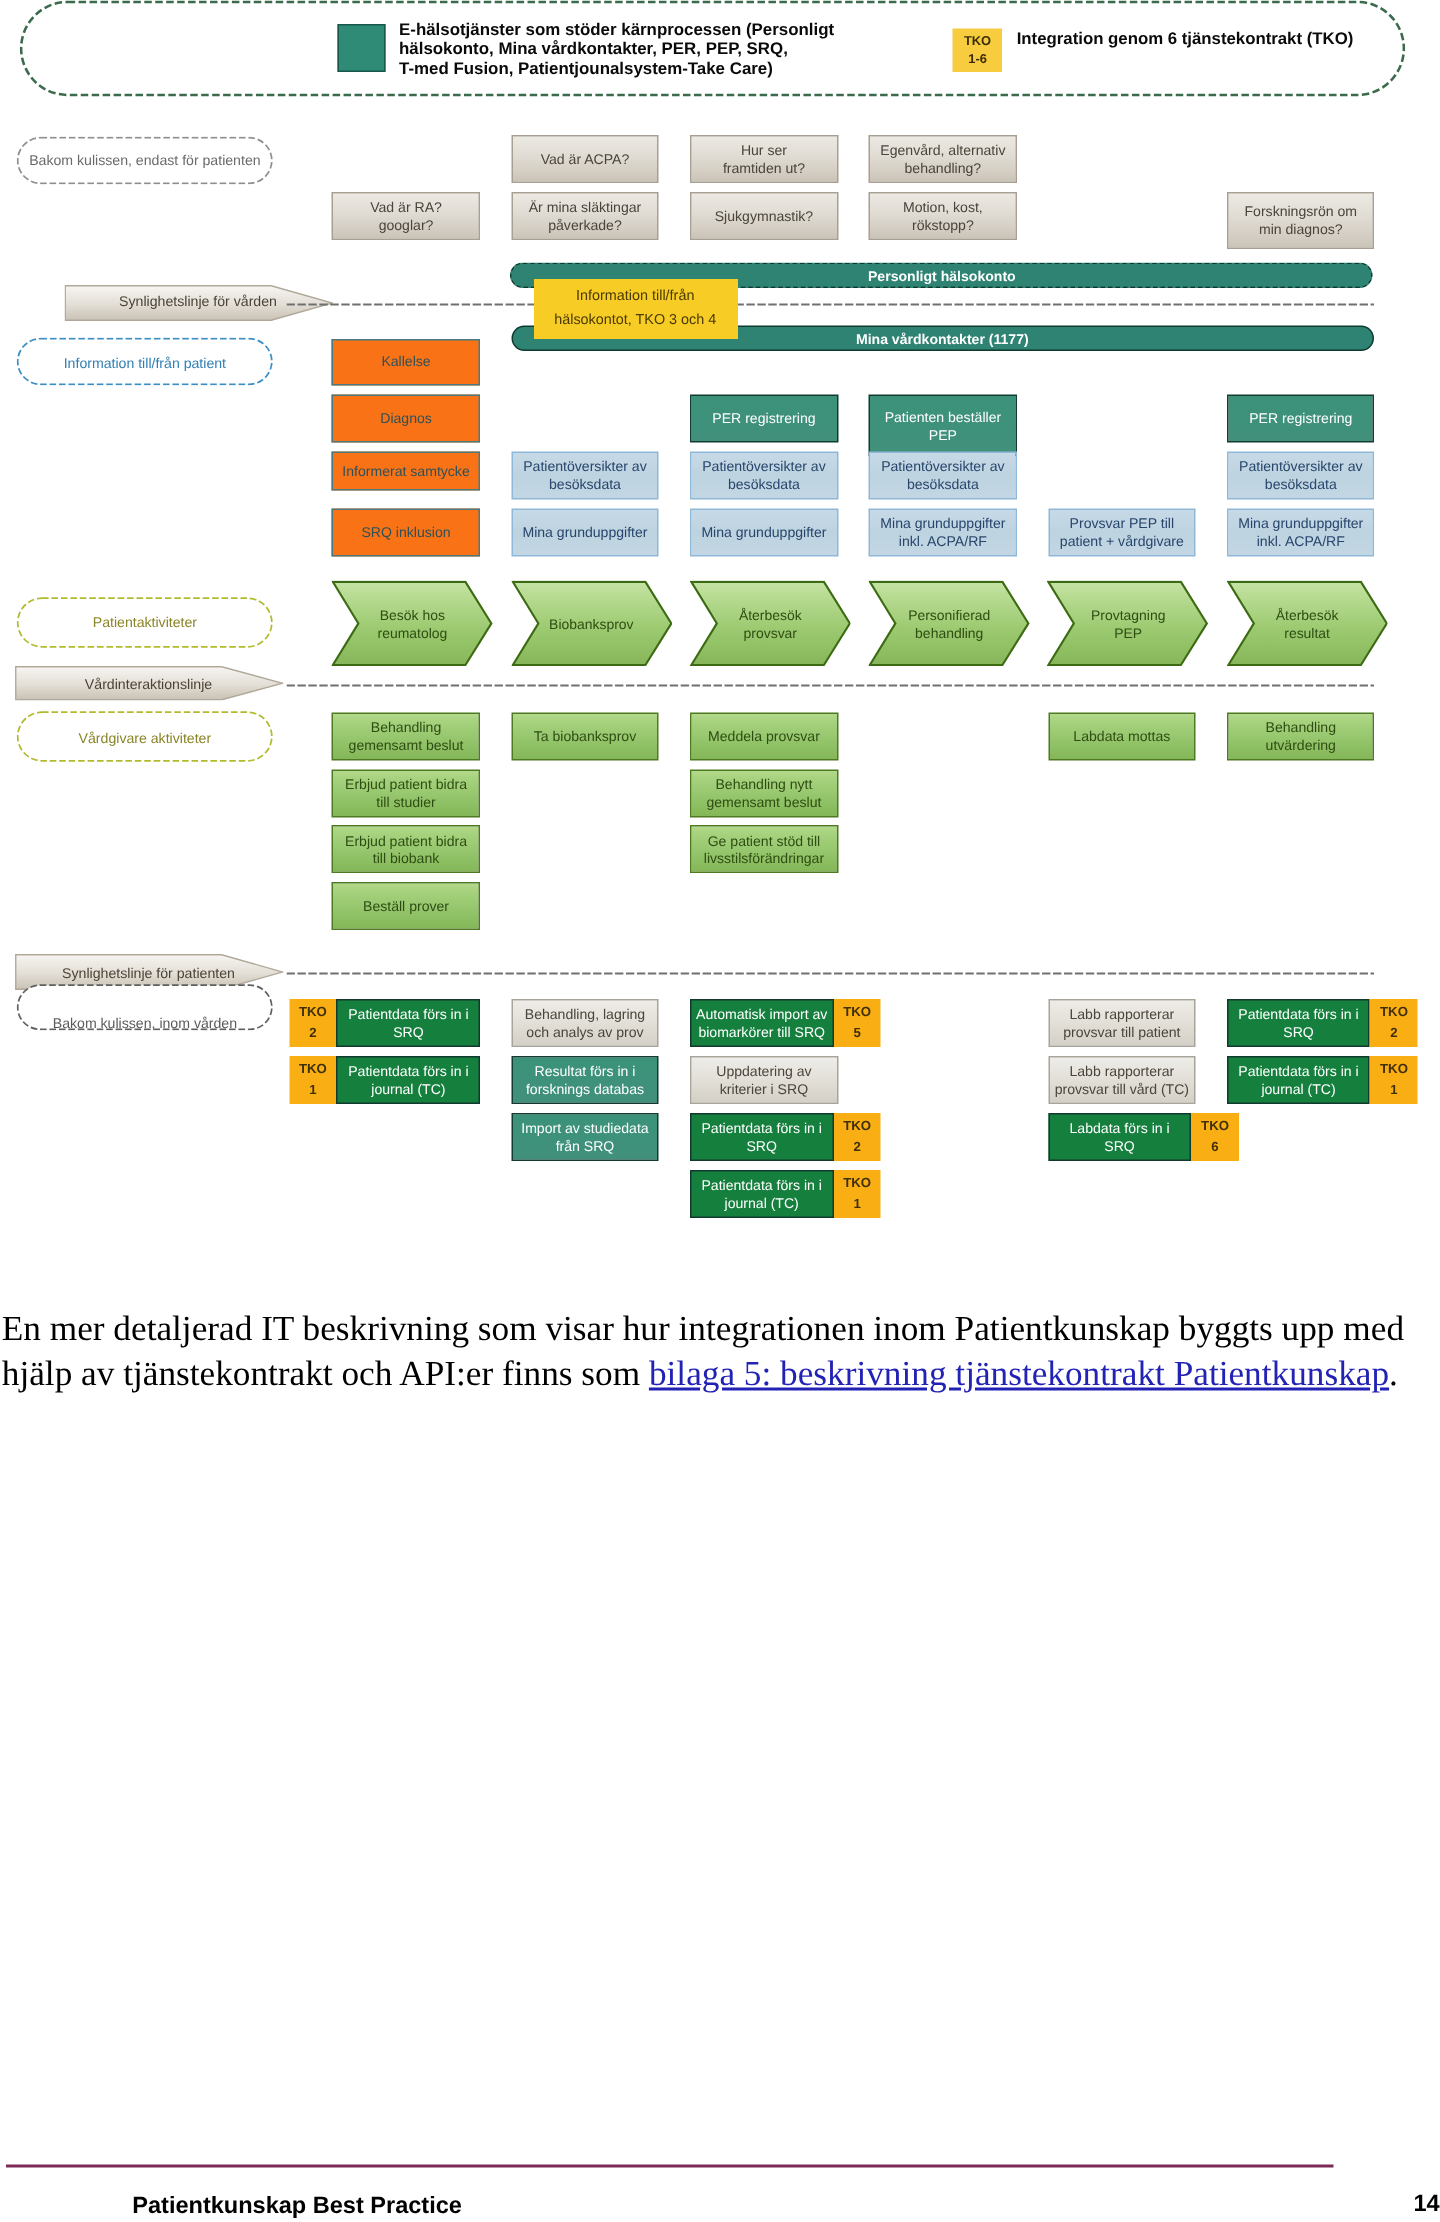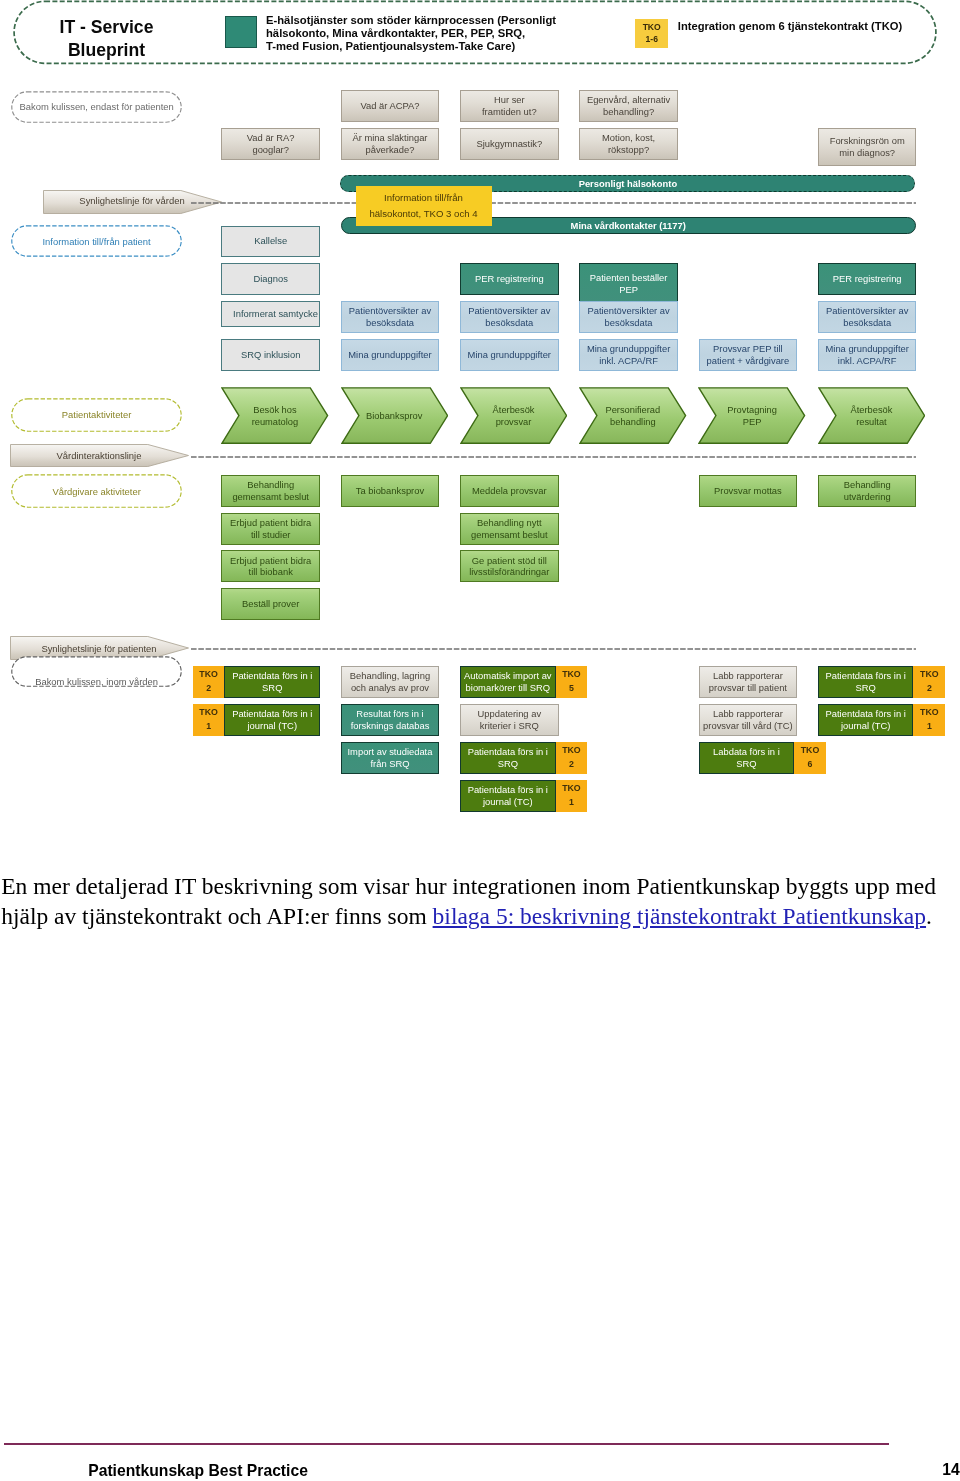--- a/index.html
+++ b/index.html
@@ -18,32 +18,32 @@
   #hdr-tko-text{left:677.8px;top:20px;font-size:11.2px;font-weight:bold;color:#0a0a0a;}
 
   
   .lane-pill{font-size:9.42px;display:flex;align-items:center;justify-content:center;text-align:center;background:transparent;position:absolute;}
   .lane-pill svg{position:absolute;left:0;top:0;}
   .lane-pill span{position:relative;z-index:2;}
 
   
   .bx{display:flex;align-items:center;justify-content:center;text-align:center;font-size:9.4px;line-height:11.6px;padding:0 1px;white-space:pre-line;}
   .bx-grey{background:linear-gradient(180deg,#ecE9E3 0%,#e2ded6 38%,#d6d0c6 72%,#cac4b8 100%);border:1.1px solid #a79f92;color:#4a443b;}
-  .bx-teal{background:#e5e5e5;border:1.2px solid #4a7b80;color:#2d5158;}
+  .bx-teal{background:#f97316;border:1.2px solid #4a7b80;color:#2d5158;}
   .bx-blue{background:linear-gradient(180deg,#c6d9e6 0%,#bed3e0 50%,#c2d6e3 100%);border:1.2px solid #8fb8d8;color:#28466c;}
   .bx-dgreen{background:linear-gradient(180deg,#3b9279 0%,#41907c 100%);border:1.2px solid #123c31;color:#fff;}
   .bx-lgreen{background:linear-gradient(180deg,#b3d98b 0%,#a8d37f 14%,#99c971 45%,#8cbe62 78%,#84b757 100%);border:1.2px solid #4f7a22;color:#2f4d12;}
   .bx-silver{background:linear-gradient(180deg,#eeece8 0%,#e5e2db 40%,#d4d0c7 100%);border:1.2px solid #a9a49a;color:#4a443b;}
 
   
   .capsule{background:#2e8373;border-radius:11px;color:#fff;font-size:9.4px;font-weight:bold;display:flex;align-items:center;justify-content:center;}
 
   
   .tko-badge{background:#f9ae14;color:#40300a;font-size:8.8px;font-weight:bold;display:flex;flex-direction:column;align-items:center;justify-content:center;line-height:13.7px;}
-  .tko-body{background:#4d7c0f;border:1px solid #12392f;color:#fff;font-size:9.4px;line-height:11.6px;display:flex;align-items:center;justify-content:center;text-align:center;white-space:pre-line;}
+  .tko-body{background:#15803d;border:1px solid #12392f;color:#fff;font-size:9.4px;line-height:11.6px;display:flex;align-items:center;justify-content:center;text-align:center;white-space:pre-line;}
 
   
   #lane1{left:11.1px;top:91.1px;width:171px;height:31.5px;color:#6a6a6a;}
   #lane3{left:11.1px;top:225.2px;width:171px;height:32px;color:#2f7fb5;}
   #lane4{left:11.1px;top:398.1px;width:171px;height:33.5px;color:#8a8428;}
   #lane6{left:11.1px;top:474.3px;width:171px;height:33.5px;color:#8a8428;}
   #lane8{left:11.1px;top:656px;width:171px;height:30.8px;color:#5a5a5a;align-items:flex-end;}
   
   #lane2{left:9.5px;top:190.2px;width:179px;height:20px;padding-left:33px;}
   #lane5{left:9.5px;top:443.8px;width:179px;height:23.4px;}
@@ -62,24 +62,20 @@
   #fpage{left:942.3px;top:1462.2px;font-size:15.7px;font-weight:bold;color:#000;line-height:16px;}
 </style>
 </head>
 <body>
 
 <div class="page">
 
   <div class="abs" id="hdr"><svg width="924" height="66" viewBox="0 0 924 66">
         <rect x="1.1" y="1.3" width="921.8" height="62" rx="31" ry="31" fill="none" stroke="#3b6b4c" stroke-width="1.7" stroke-dasharray="5 2.3"></rect>
       </svg></div>
-  <div class="abs" id="hdr-title">
-    <div>IT - Service</div>
-    <div>Blueprint</div>
-  </div>
   <div class="abs" id="hdr-swatch"></div>
   <div class="abs" id="hdr-legend">
     <div>E-hälsotjänster som stöder kärnprocessen (Personligt</div>
     <div>hälsokonto, Mina vårdkontakter,  PER, PEP, SRQ,</div>
     <div>T-med Fusion, Patientjounalsystem-Take Care)</div>
   </div>
   <div class="abs" id="hdr-badge">
     <div>TKO</div>
     <div>1-6</div>
   </div>
@@ -185,21 +181,21 @@
       <div class="abs capsule" style="left:340.4px;top:174.9px;width:575px;height:16.9px;border:1.8px dashed #0f3a30;">
         <span>Personligt hälsokonto</span>
       </div>
       <div class="abs capsule" style="left:340.7px;top:217.4px;width:575px;height:16.6px;border:1.3px solid #0f3a30;">
         <span>Mina vårdkontakter (1177)</span>
       </div>
       <div class="abs " style="left:355.5px;top:186px;width:136px;height:40px;background:#f7cc24;color:#4a3a06;font-size:9.6px;line-height:16px;display:flex;align-items:center;justify-content:center;text-align:center;padding:0 3px;box-sizing:border-box;white-space:pre-line;z-index:30;"><span>Information till/från
 hälsokontot, TKO 3 och 4</span></div>
       <div class="abs bx bx-teal" style="left:221.4px;top:225.5px;width:98.6px;height:31.5px;"><span>Kallelse</span></div>
       <div class="abs bx bx-teal" style="left:221.4px;top:263.3px;width:98.6px;height:31.5px;"><span>Diagnos</span></div>
-      <div class="abs bx bx-teal" style="left:221.4px;top:301.1px;width:98.6px;height:26px;justify-content:flex-end;"><span>Informerat samtycke</span></div>
+      <div class="abs bx bx-teal" style="left:221.4px;top:301.1px;width:98.6px;height:26px;"><span>Informerat samtycke</span></div>
       <div class="abs bx bx-teal" style="left:221.4px;top:339.2px;width:98.6px;height:31.5px;"><span>SRQ inklusion</span></div>
       <div class="abs bx bx-blue" style="left:340.7px;top:301.1px;width:98.6px;height:31.5px;"><span>Patientöversikter av
 besöksdata</span></div>
       <div class="abs bx bx-blue" style="left:340.7px;top:339.2px;width:98.6px;height:31.5px;"><span>Mina grunduppgifter</span></div>
       <div class="abs bx bx-dgreen" style="left:460px;top:263.3px;width:98.6px;height:31.5px;"><span>PER registrering</span></div>
       <div class="abs bx bx-blue" style="left:460px;top:301.1px;width:98.6px;height:31.5px;"><span>Patientöversikter av
 besöksdata</span></div>
       <div class="abs bx bx-blue" style="left:460px;top:339.2px;width:98.6px;height:31.5px;"><span>Mina grunduppgifter</span></div>
       <div class="abs bx bx-dgreen" style="left:579.3px;top:263.3px;width:98.6px;height:41px;"><span>Patienten beställer
 PEP</span></div>
@@ -309,21 +305,21 @@
 till studier</span></div>
       <div class="abs bx bx-lgreen" style="left:221.4px;top:550.4px;width:98.6px;height:32.1px;"><span>Erbjud patient bidra
 till biobank</span></div>
       <div class="abs bx bx-lgreen" style="left:221.4px;top:588.2px;width:98.6px;height:32.1px;"><span>Beställ prover</span></div>
       <div class="abs bx bx-lgreen" style="left:340.7px;top:474.6px;width:98.6px;height:32.1px;"><span>Ta biobanksprov</span></div>
       <div class="abs bx bx-lgreen" style="left:460px;top:474.6px;width:98.6px;height:32.1px;"><span>Meddela provsvar</span></div>
       <div class="abs bx bx-lgreen" style="left:460px;top:512.5px;width:98.6px;height:32.1px;"><span>Behandling nytt
 gemensamt beslut</span></div>
       <div class="abs bx bx-lgreen" style="left:460px;top:550.4px;width:98.6px;height:32.1px;"><span>Ge patient stöd till
 livsstilsförändringar</span></div>
-      <div class="abs bx bx-lgreen" style="left:698.6px;top:474.6px;width:98.6px;height:32.1px;"><span>Provsvar mottas</span></div>
+      <div class="abs bx bx-lgreen" style="left:698.6px;top:474.6px;width:98.6px;height:32.1px;"><span>Labdata mottas</span></div>
       <div class="abs bx bx-lgreen" style="left:817.9px;top:474.6px;width:98.6px;height:32.1px;"><span>Behandling
 utvärdering</span></div>
       <div class="abs " style="left:192.8px;top:665.9px;width:127.3px;height:31.9px;display:flex;">
         <div class="tko-badge" style="width:31.7px;height:31.9px;flex:0 0 auto;">
           <div>TKO</div>
           <div>2</div>
         </div>
         <div class="tko-body" style="width:95.6px;height:31.9px;flex:0 0 auto;">Patientdata förs in i
 SRQ</div>
       </div>

